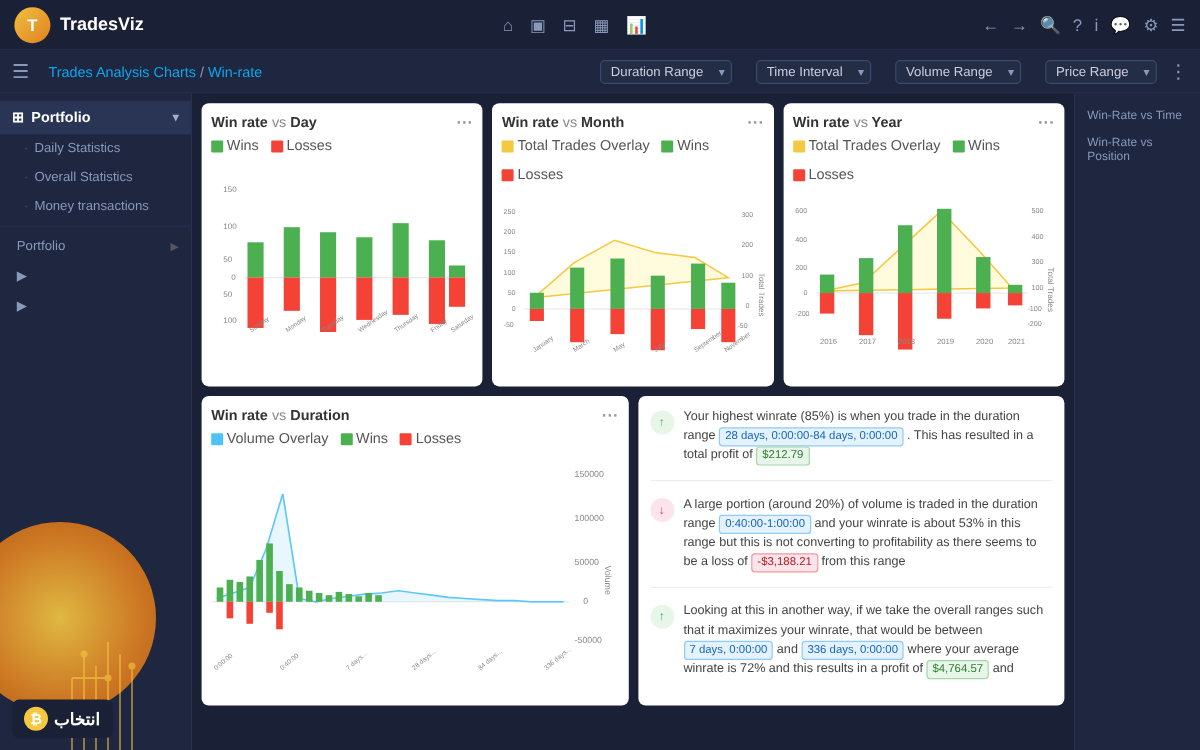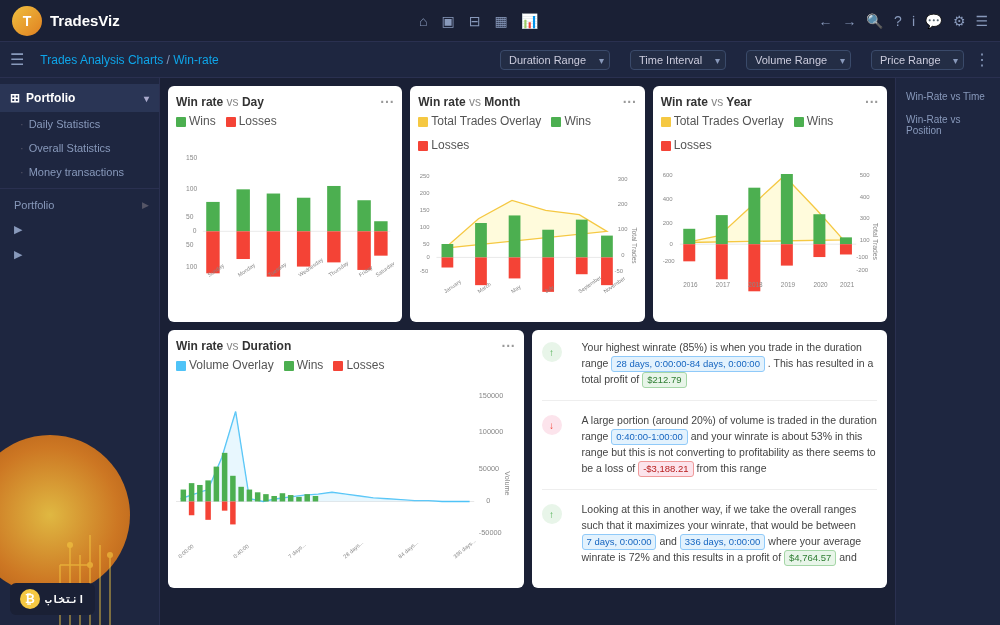--- a/index.html
+++ b/index.html
@@ -219,21 +219,21 @@
       border-bottom: 1px solid #eee;
     }
     .insight-item:last-child { border-bottom: none; margin-bottom: 0; }
 
     .insight-icon {
       width: 20px; height: 20px; border-radius: 50%; flex-shrink: 0; margin-top: 2px;
       display: flex; align-items: center; justify-content: center; font-size: 10px;
     }
     .insight-icon.green { background: #e8f5e9; color: #4caf50; }
     .insight-icon.red { background: #fce4ec; color: #f44336; }
-    .insight-text { line-height: 1.5; color: #444; font-size: 10.5px; margin-left: 12px; }
+    .insight-text { line-height: 1.5; color: #444; font-size: 10.5px; }
     .insight-badge {
       display: inline-block;
       background: #e3f2fd;
       color: #1565c0;
       border: 1px solid #90caf9;
       border-radius: 3px;
       padding: 0 4px;
       font-size: 9.5px;
     }
     .insight-badge.green-badge {
@@ -385,21 +385,21 @@
         <line x1="80" y1="160" x2="80" y2="90" stroke="#f5c842" stroke-width="1.5"></line>
         <line x1="90" y1="160" x2="90" y2="70" stroke="#f5c842" stroke-width="1.5"></line>
         <line x1="100" y1="160" x2="100" y2="80" stroke="#f5c842" stroke-width="1.5"></line>
         <line x1="110" y1="160" x2="110" y2="90" stroke="#f5c842" stroke-width="1.5"></line>
         <circle cx="90" cy="100" r="3" fill="#f5c842"></circle>
         <circle cx="70" cy="80" r="3" fill="#f5c842"></circle>
         <circle cx="110" cy="90" r="3" fill="#f5c842"></circle>
       </svg>
       <div class="deco-badge">
         <span style="background:#f5c842;border-radius:50%;width:20px;height:20px;display:flex;align-items:center;justify-content:center;font-size:12px;">₿</span>
-        <span style="font-size:11px;font-family:Liberation Mono, monospace;">انتخاب</span>
+        <span style="font-size:14px;">انتخاب</span>
       </div>
     </div>
   </div>
 
   <div class="content-area">
 
     <div class="chart-grid-top">
 
       <div class="chart-card">
         <div class="chart-title">

